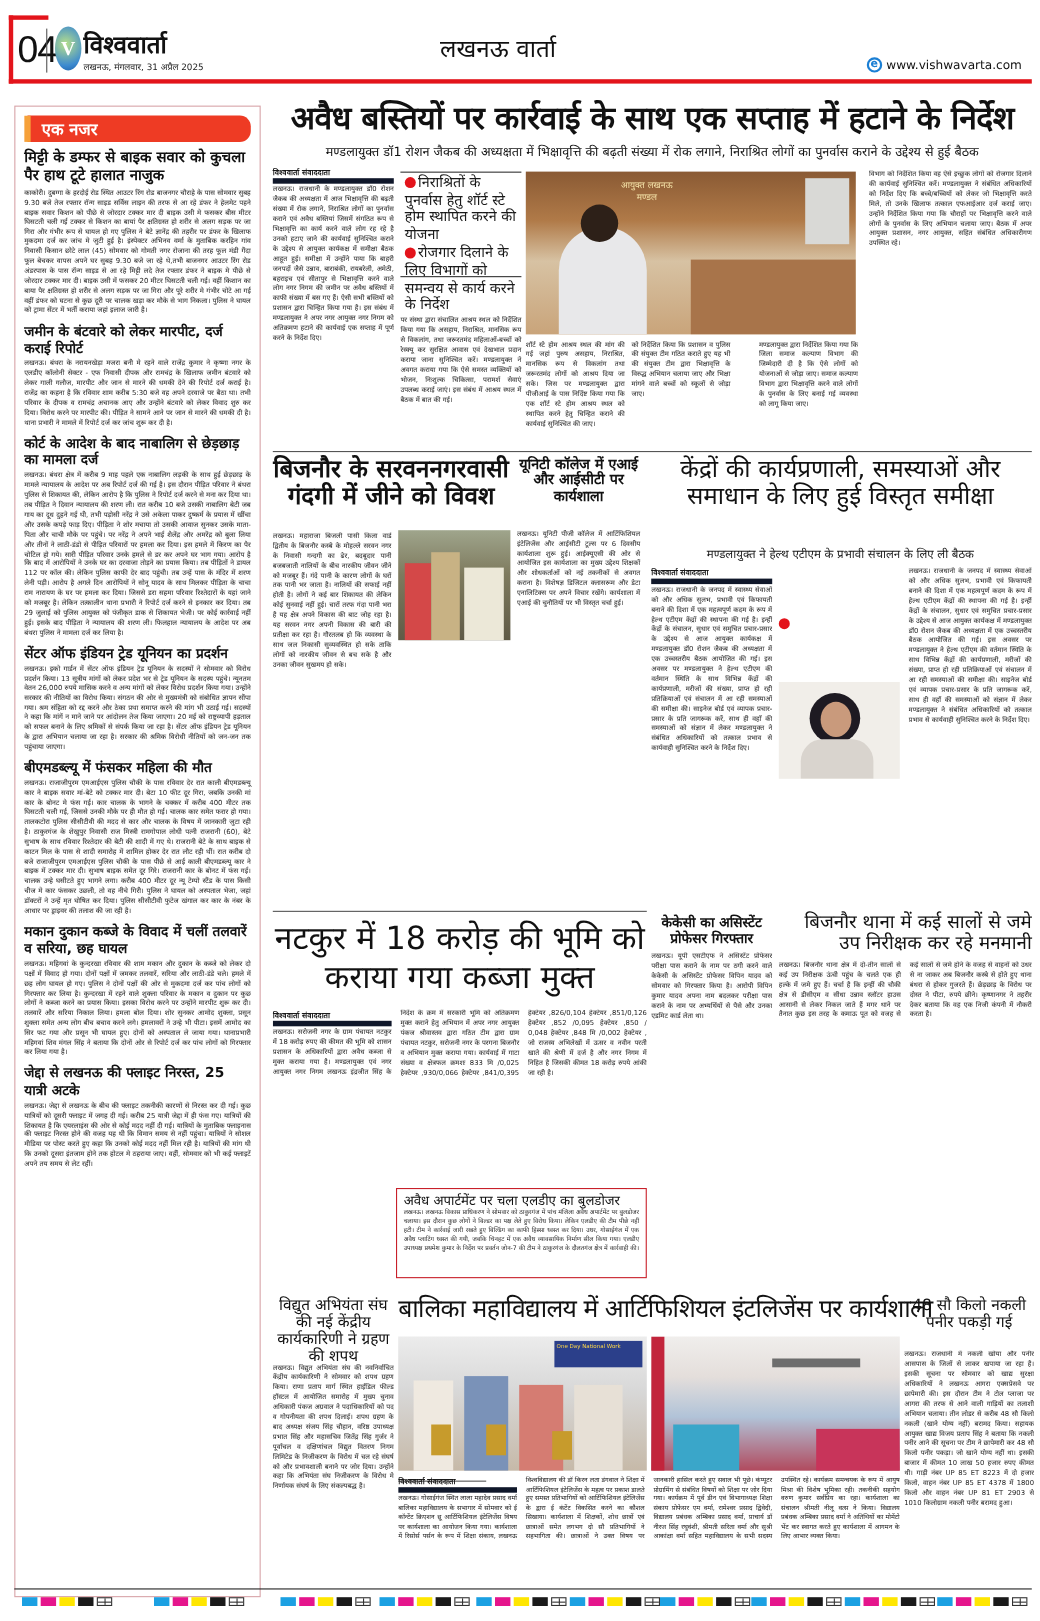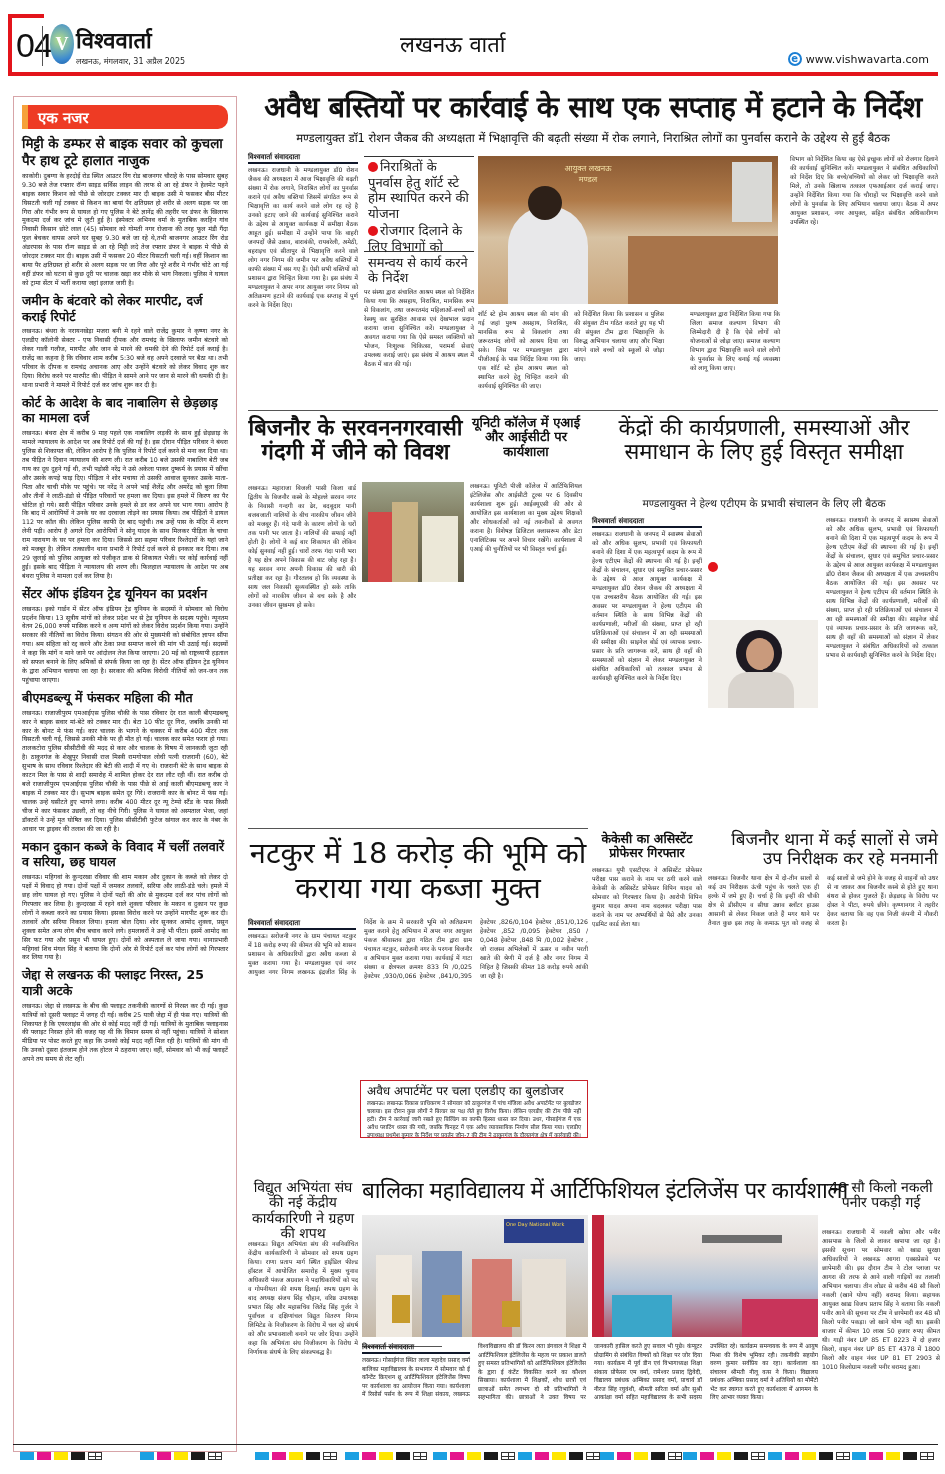--- a/index.html
+++ b/index.html
@@ -19,21 +19,21 @@
 
   
   .left-col { position: absolute; left: 13px; top: 96px; width: 224px; height: 1356px; border: 1px solid #d7a4a8; padding: 4px 8px; overflow: hidden; }
   .ek-najar { background: #ee3b24; color: #fff; font-weight: bold; font-size: 15px; padding: 2px 10px; border-radius: 0 10px 10px 0; margin: 4px 0 6px 0; border-left: 6px solid #f6a13a; }
   .lh { font-size: 12.5px; font-weight: bold; line-height: 1.25; margin: 5px 0 3px 0; color: #111; }
   .lp { font-size: 6.3px; line-height: 1.42; text-align: justify; color: #222; }
 
   
   .headline { font-weight: bold; color: #111; line-height: 1.1; }
   .body-txt { font-size: 6.2px; line-height: 1.45; text-align: justify; color: #222; }
-  .byline { font-size: 7px; font-weight: bold; border-bottom: 2px solid #0f172a; margin-bottom: 2px; padding-bottom: 1px; }
+  .byline { font-size: 7px; font-weight: bold; border-bottom: 5px solid #0f172a; margin-bottom: 2px; padding-bottom: 1px; }
   .photo { position: absolute; overflow: hidden; }
   .abs { position: absolute; }
   .hr { position: absolute; height: 1px; background: #555; }
 
   .bullet-box { position: absolute; background: #fff; border-top: 1px solid #333; border-bottom: 1px solid #333; padding: 2px 4px; }
   .bullet { font-size: 13px; line-height: 1.2; margin-bottom: 2px; }
   .bullet-dot { display:inline-block; width: 10px; height: 10px; border-radius: 50%; background: #e3141b; margin-right: 2px; vertical-align: -1px; }
 
   .box-red { position: absolute; border: 1.5px solid #c8202a; padding: 4px 6px; background: #fff; }
 
@@ -148,21 +148,21 @@
 </div>
 
 <div class="abs headline" style="left:592px; top:832px; width:110px; font-size:12.5px; text-align:center;">केकेसी का असिस्टेंट प्रोफेसर गिरफ्तार</div>
 <div class="abs body-txt" style="left:592px; top:866px; width:110px; height:290px; overflow:hidden;">लखनऊ। यूपी एसटीएफ ने असिस्टेंट प्रोफेसर परीक्षा पास कराने के नाम पर ठगी करने वाले केकेसी के असिस्टेंट प्रोफेसर विपिन यादव को सोमवार को गिरफ्तार किया है। आरोपी विपिन कुमार यादव अपना नाम बदलकर परीक्षा पास कराने के नाम पर अभ्यर्थियों से पैसे और उनका एडमिट कार्ड लेता था।</div>
 
 <div class="abs headline" style="left:708px; top:830px; width:230px; font-size:17px; text-align:right; font-weight:400;">बिजनौर थाना में कई सालों से जमे उप निरीक्षक कर रहे मनमानी</div>
 <div class="abs" style="left:708px; top:874px; width:230px; height:290px; column-count:2; column-gap:8px; overflow:hidden;">
   <div class="body-txt">लखनऊ। बिजनौर थाना क्षेत्र में दो-तीन सालों से कई उप निरीक्षक ऊंची पहुंच के चलते एक ही हल्के में जमे हुए हैं। चर्चा है कि इन्हीं की चौकी क्षेत्र से डीसीएम व सीधा उन्नाव स्लॉटर हाउस आसानी से लेकर निकल जाते हैं मगर थाने पर तैनात कुछ इस तरह के कमाऊ पूत को वजह से कई सालों से जमे होने के वजह से वाहनों को उधर से ना जाकर अब बिजनौर कस्बे से होते हुए थाना बंथरा से होकर गुजरते हैं। छेड़छाड़ के विरोध पर दोस्त ने पीटा, रुपये छीने। कृष्णानगर ने तहरीर देकर बताया कि वह एक निजी कंपनी में नौकरी करता है।</div>
 </div>
 
-<div class="box-red" style="left:360px; top:1080px; width:228px; height:58px;">
+<div class="box-red" style="left:360px; top:1080px; width:228px; height:82px;">
   <div class="headline" style="font-size:12px; font-weight:400; margin-bottom:2px;">अवैध अपार्टमेंट पर चला एलडीए का बुलडोजर</div>
   <div class="body-txt" style="font-size:5.6px; line-height:1.4;">लखनऊ। लखनऊ विकास प्राधिकरण ने सोमवार को ठाकुरगंज में पांच मंजिला अवैध अपार्टमेंट पर बुलडोजर चलाया। इस दौरान कुछ लोगों ने बिल्डर का पक्ष लेते हुए विरोध किया। लेकिन एलडीए की टीम पीछे नहीं हटी। टीम ने कार्रवाई जारी रखते हुए बिल्डिंग का काफी हिस्सा ध्वस्त कर दिया। उधर, गोसाईगंज में एक अवैध प्लाटिंग ध्वस्त की गयी, जबकि चिनहट में एक अवैध व्यावसायिक निर्माण सील किया गया। एलडीए उपाध्यक्ष प्रथमेश कुमार के निर्देश पर प्रवर्तन जोन-7 की टीम ने ठाकुरगंज के दौलतगंज क्षेत्र में कार्रवाही की।</div>
 </div>
 
 <div class="abs headline" style="left:248px; top:1180px; width:110px; font-size:14px; text-align:center; font-weight:400;">विद्युत अभियंता संघ की नई केंद्रीय कार्यकारिणी ने ग्रहण की शपथ</div>
 <div class="abs body-txt" style="left:248px; top:1240px; width:110px; height:195px; overflow:hidden;">लखनऊ। विद्युत अभियंता संघ की नवनिर्वाचित केंद्रीय कार्यकारिणी ने सोमवार को शपथ ग्रहण किया। राणा प्रताप मार्ग स्थित हाईडिल फील्ड हॉस्टल में आयोजित समारोह में मुख्य चुनाव अधिकारी पंकज अग्रवाल ने पदाधिकारियों को पद व गोपनीयता की शपथ दिलाई। शपथ ग्रहण के बाद अध्यक्ष संजय सिंह चौहान, वरिष्ठ उपाध्यक्ष प्रभात सिंह और महासचिव जितेंद्र सिंह गुर्जर ने पूर्वांचल व दक्षिणांचल विद्युत वितरण निगम लिमिटेड के निजीकरण के विरोध में चल रहे संघर्ष को और प्रभावशाली बनाने पर जोर दिया। उन्होंने कहा कि अभियंता संघ निजीकरण के विरोध मे निर्णायक संघर्ष के लिए संकल्पबद्ध है।</div>
 
 <div class="abs headline" style="left:362px; top:1178px; width:455px; font-size:22.5px; white-space:nowrap; letter-spacing:-0.6px; font-weight:400;">बालिका महाविद्यालय में आर्टिफिशियल इंटलिजेंस पर कार्यशाला</div>
 <div class="photo" style="left:362px; top:1215px; width:226px; height:122px; background:linear-gradient(180deg,#ececec 0%,#d8d8d8 40%,#c6b9a8 100%);">
   <div style="position:absolute; right:4px; top:4px; width:80px; height:24px; background:#2b3f8a; color:#ffd84a; font-size:5px; padding:2px;">One Day National Work</div>

